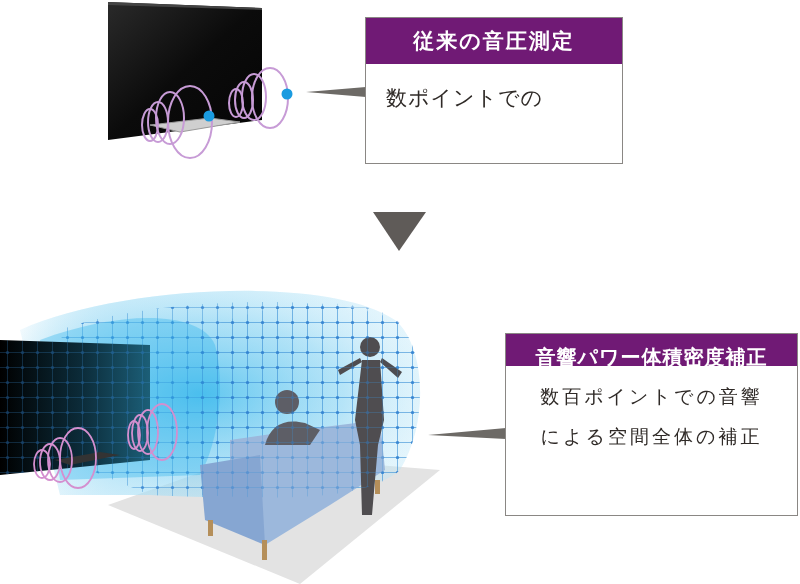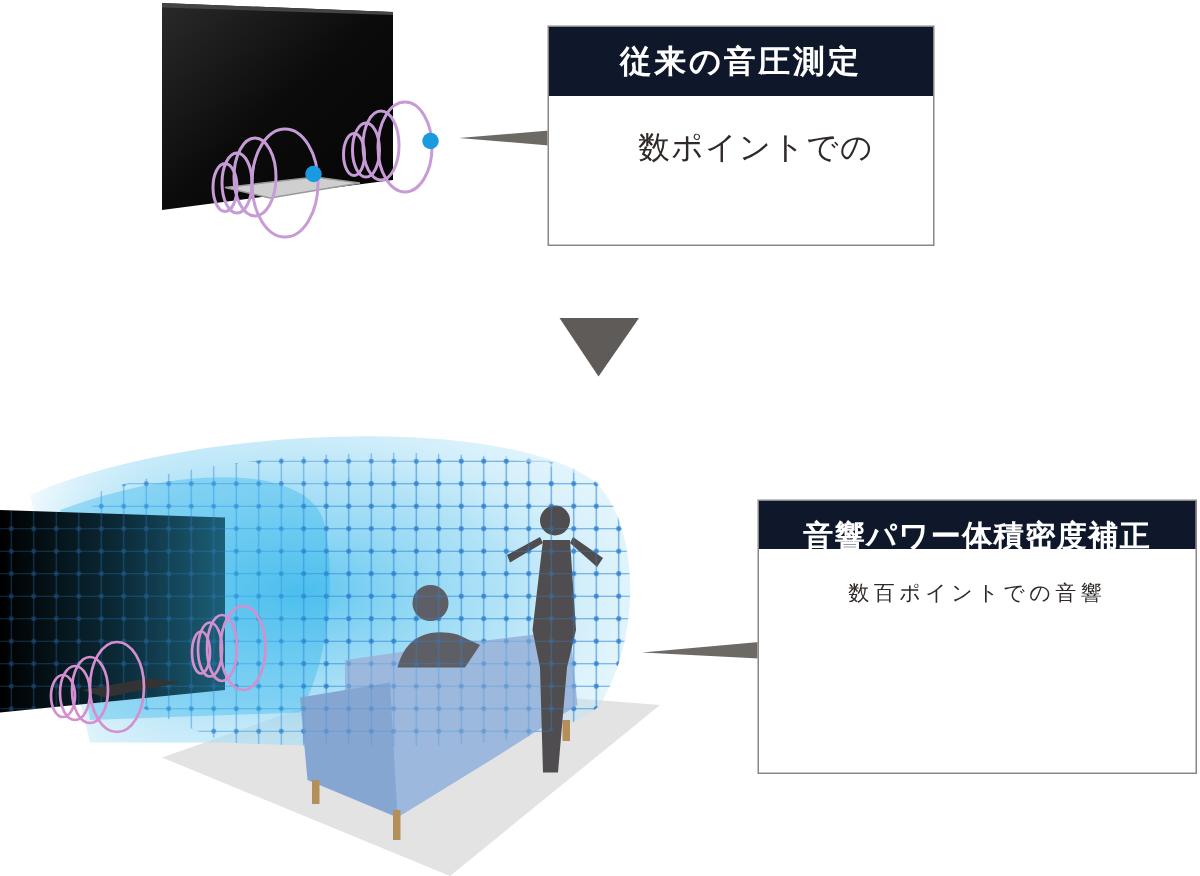--- a/index.html
+++ b/index.html
@@ -1,27 +1,27 @@
 <!DOCTYPE html>
 <html><head>
 <meta charset="utf-8">
 <style>
   html, body { margin: 0; padding: 0; background: #ffffff; }
   body { width: 800px; height: 584px; position: relative; overflow: hidden;
          font-family: "DejaVu Sans", "Liberation Sans", sans-serif; }
   .callout { position: absolute; background: #fff; border: 1px solid #8a8784; box-sizing: border-box; }
-  .callout-head { background: #0f172a; color: #fff; text-align: center; font-weight: bold; box-sizing: border-box; }
+  .callout-head { background: #701a75; color: #fff; text-align: center; font-weight: bold; box-sizing: border-box; }
   .callout-body { color: #2f2a27; box-sizing: border-box; }
   .line { display: block; white-space: nowrap; }
   #box1 { left: 365px; top: 17px; width: 258px; height: 147px; }
   #box1 .callout-head { height: 46px; line-height: 46px; font-size: 21px; letter-spacing: 2px; }
-  #box1 .callout-body { padding: 12px 0 0 20px; font-size: 21px; line-height: 44px; letter-spacing: 1px; text-align: center; }
+  #box1 .callout-body { padding: 12px 0 0 20px; font-size: 21px; line-height: 44px; letter-spacing: 1px; }
   #box2 { left: 505px; top: 333px; width: 293px; height: 183px; }
   #box2 .callout-head { height: 32px; line-height: 46px; font-size: 20px; letter-spacing: 1px; }
-  #box2 .callout-body { padding: 10px 0 0 0; text-align: center; font-size: 14px; line-height: 40px; letter-spacing: 3px; }
+  #box2 .callout-body { padding: 10px 0 0 0; text-align: center; font-size: 19px; line-height: 40px; letter-spacing: 3px; }
   svg { position: absolute; left: 0; top: 0; }
 </style>
 </head>
 <body>
 
 <svg width="800" height="584" viewBox="0 0 800 584">
   <defs>
     <linearGradient id="tvTop" x1="0" y1="0" x2="1" y2="1">
       <stop offset="0" stop-color="#2a2a2a"></stop>
       <stop offset="0.5" stop-color="#0b0b0b"></stop>
@@ -127,14 +127,15 @@
   <div class="callout-head">従来の音圧測定</div>
   <div class="callout-body">
     <span class="line">数ポイントでの</span>
   </div>
 </div>
 
 <div id="box2" class="callout">
   <div class="callout-head">音響パワー体積密度補正</div>
   <div class="callout-body">
     <span class="line">数百ポイントでの音響</span>
+    <span class="line">による空間全体の補正</span>
   </div>
 </div>
 
 </body></html>

